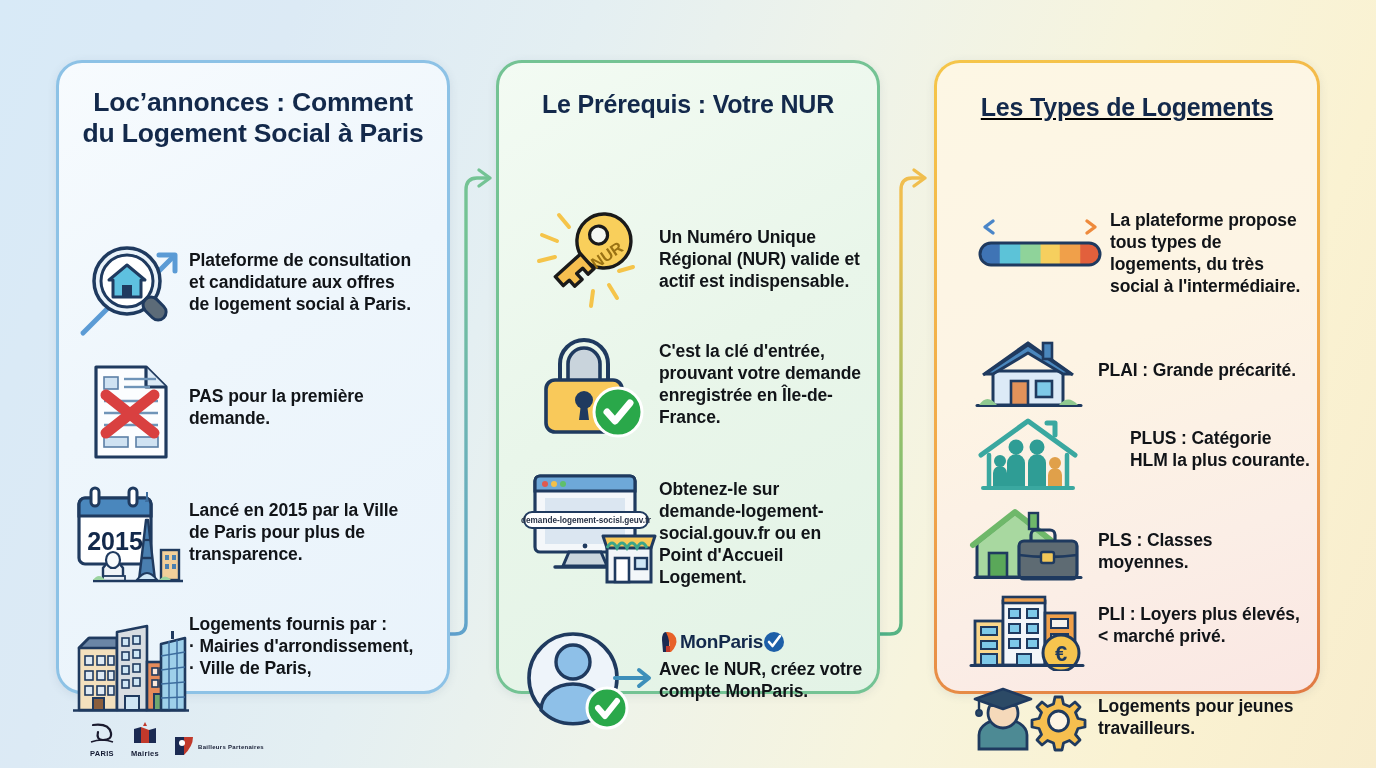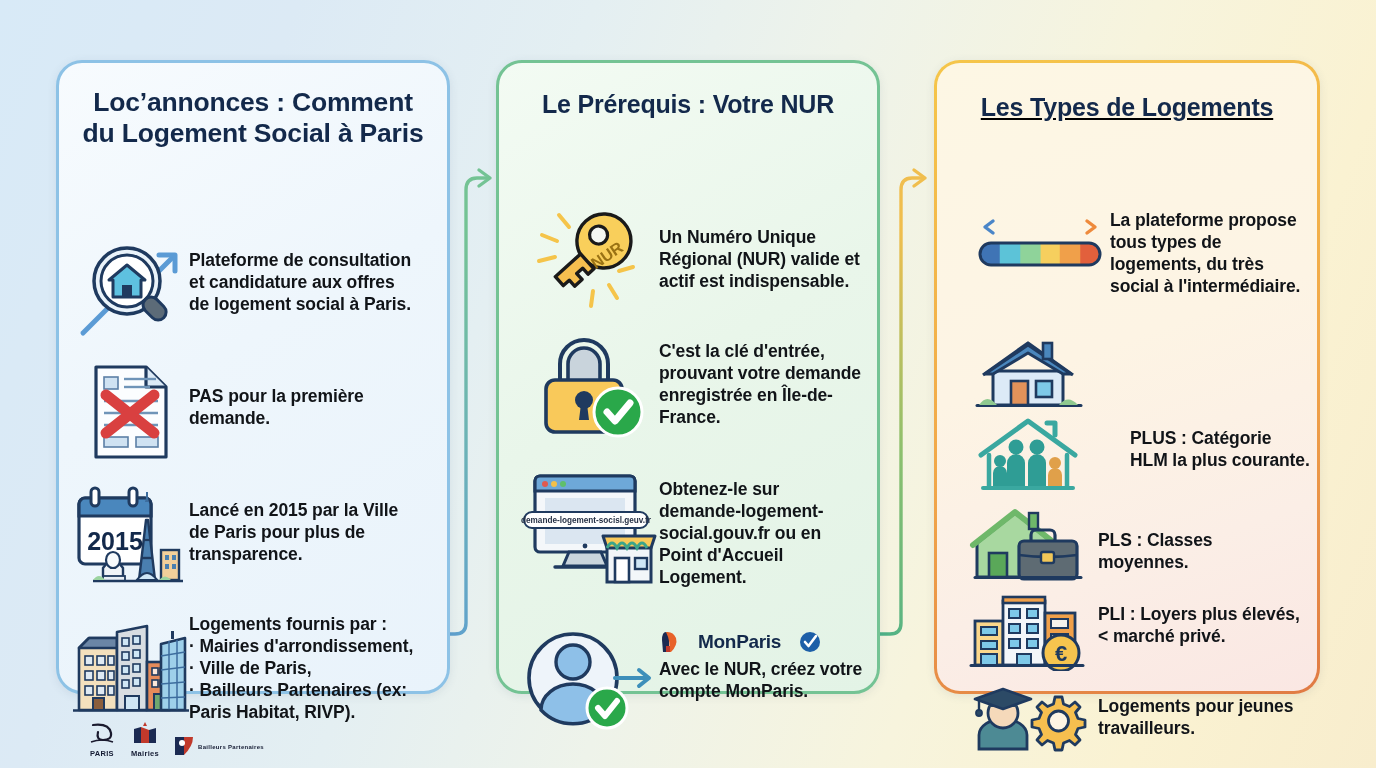--- a/index.html
+++ b/index.html
@@ -117,21 +117,21 @@
     font-weight: bold;
     color: #141b33;
     letter-spacing: 0.3px;
     margin-top: 2px;
   }
   .logo-label-sm { font-size: 6px; line-height: 7px; text-align: center; }
 
   .monparis-line {
     display: flex;
     align-items: center;
-    gap: 18px;
+    gap: 0;
     margin-bottom: 4px;
   }
   .monparis-word {
     font-size: 19px;
     font-weight: bold;
     color: #13294b;
     letter-spacing: -0.3px;
   }
 </style>
 </head>
@@ -302,21 +302,20 @@
                 <line x1="88" y1="84" x2="112" y2="83"></line>
             </g>
             <rect x="98" y="17" width="3" height="8" fill="#1f3a5f"></rect>
             <line x1="0" y1="96.5" x2="116" y2="96.5" stroke="#1f3a5f" stroke-width="2.6"></line>
           </svg>
         </div>
         <div class="text" style="padding-top:2px;width:232px;">
           <div>Logements fournis par :</div>
           <div>· <span>Mairies d'arrondissement,</span></div>
           <div>· <span>Ville de Paris,</span></div>
-          <div>· <span>Bailleurs Partenaires (ex: Paris Habitat, RIVP).</span></div>
         </div>
       </div>
 
       <div class="logos" style="left:28px; top:572px;">
         <div class="logo">
           <svg width="30" height="26" viewBox="0 0 30 26">
             <path d="M6 4 Q22 2 24 12 Q25 19 16 19 Q9 19 11 11" fill="none" stroke="#1a1a2e" stroke-width="2.2" stroke-linecap="round"></path>
             <path d="M4 21 Q15 17 26 21" fill="none" stroke="#1a1a2e" stroke-width="1.4"></path>
           </svg>
           <div class="logo-label">PARIS</div>
@@ -490,20 +489,23 @@
             <path d="M14 38 L59 6 L104 38" fill="none" stroke="#1f3a5f" stroke-width="3.2" stroke-linejoin="round"></path>
             <path d="M16 37 L59 8 L102 37 L94 37 L59 16 L24 37 Z" fill="#4a87bd" stroke="#1f3a5f" stroke-width="3" stroke-linejoin="round"></path>
             <rect x="74" y="6" width="9" height="16" fill="#4a87bd" stroke="#1f3a5f" stroke-width="2.6"></rect>
             <rect x="42" y="44" width="17" height="24" fill="#e2925a" stroke="#1f3a5f" stroke-width="2.6"></rect>
             <rect x="67" y="44" width="16" height="16" fill="#7ec9e8" stroke="#1f3a5f" stroke-width="2.6"></rect>
             <line x1="8" y1="68.5" x2="112" y2="68.5" stroke="#1f3a5f" stroke-width="3" stroke-linecap="round"></line>
             <path d="M10 68 q8 -12 18 0 Z" fill="#8fc98f"></path>
             <path d="M90 68 q9 -11 19 0 Z" fill="#8fc98f"></path>
           </svg>
         </div>
+        <div class="text" style="padding-top:24px;width:208px;">
+          <b>PLAI</b><span> : Grande précarité.</span>
+        </div>
       </div>
 
       <div class="row" style="left:18px; top:290px; width:352px;">
         <div class="icon" style="width:140px;height:82px;">
           <svg width="118" height="78" viewBox="0 0 118 78">
             <path d="M12 40 L59 6 L106 40" fill="none" stroke="#3aa8a0" stroke-width="5" stroke-linejoin="round" stroke-linecap="round"></path>
             <path d="M78 8 L86 8 L86 20" fill="none" stroke="#3aa8a0" stroke-width="5" stroke-linecap="round" stroke-linejoin="round"></path>
             <line x1="20" y1="40" x2="20" y2="72" stroke="#3aa8a0" stroke-width="4.5" stroke-linecap="round"></line>
             <line x1="98" y1="40" x2="98" y2="72" stroke="#3aa8a0" stroke-width="4.5" stroke-linecap="round"></line>
 

